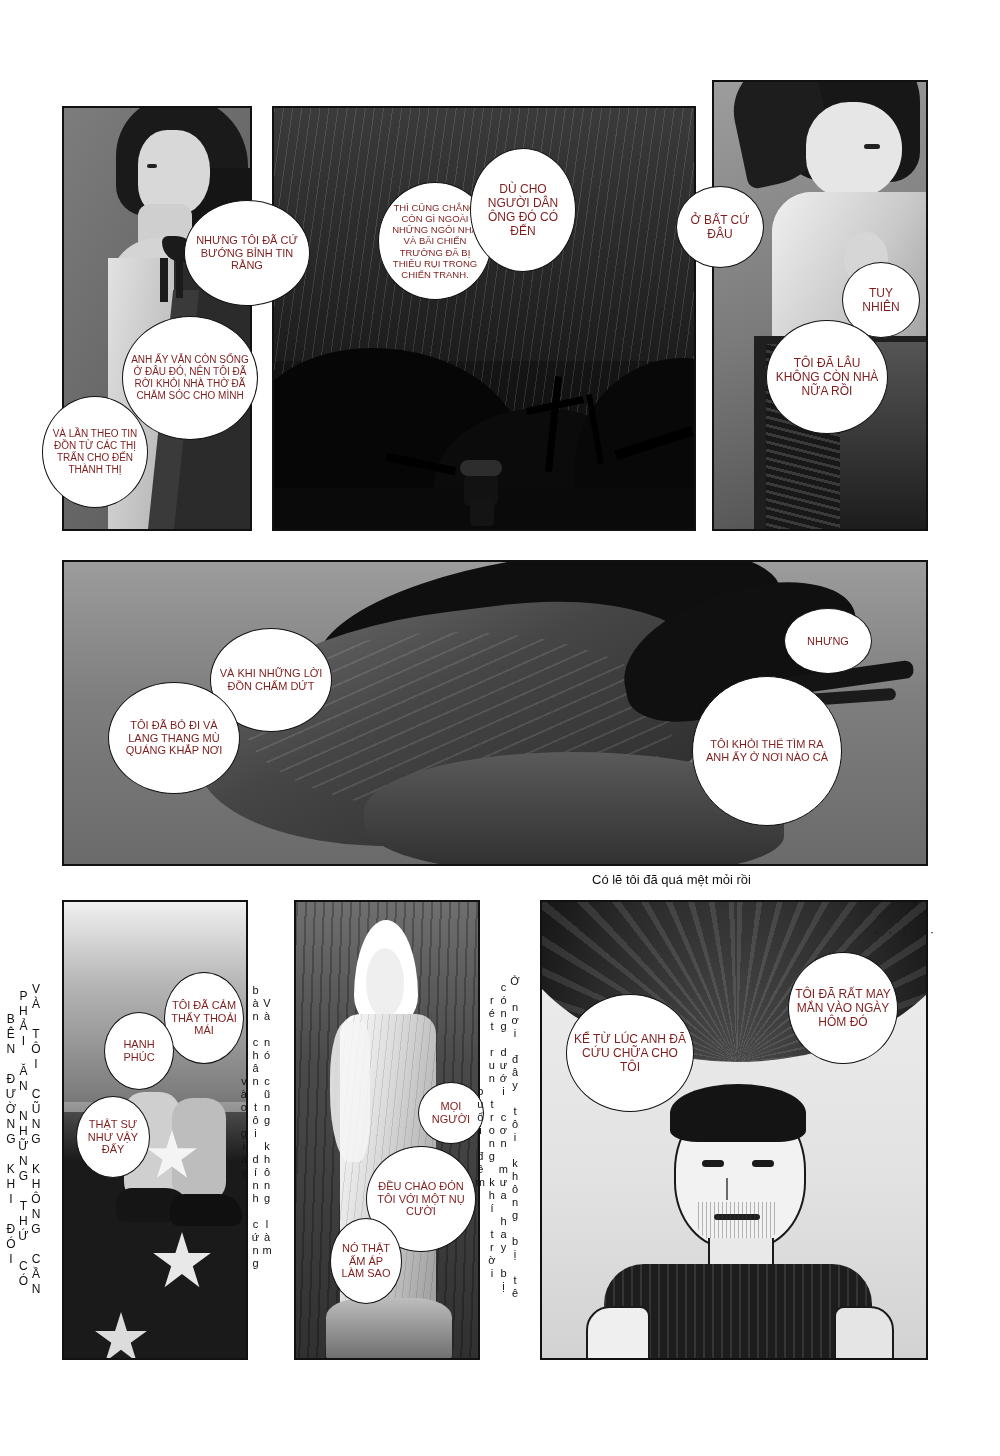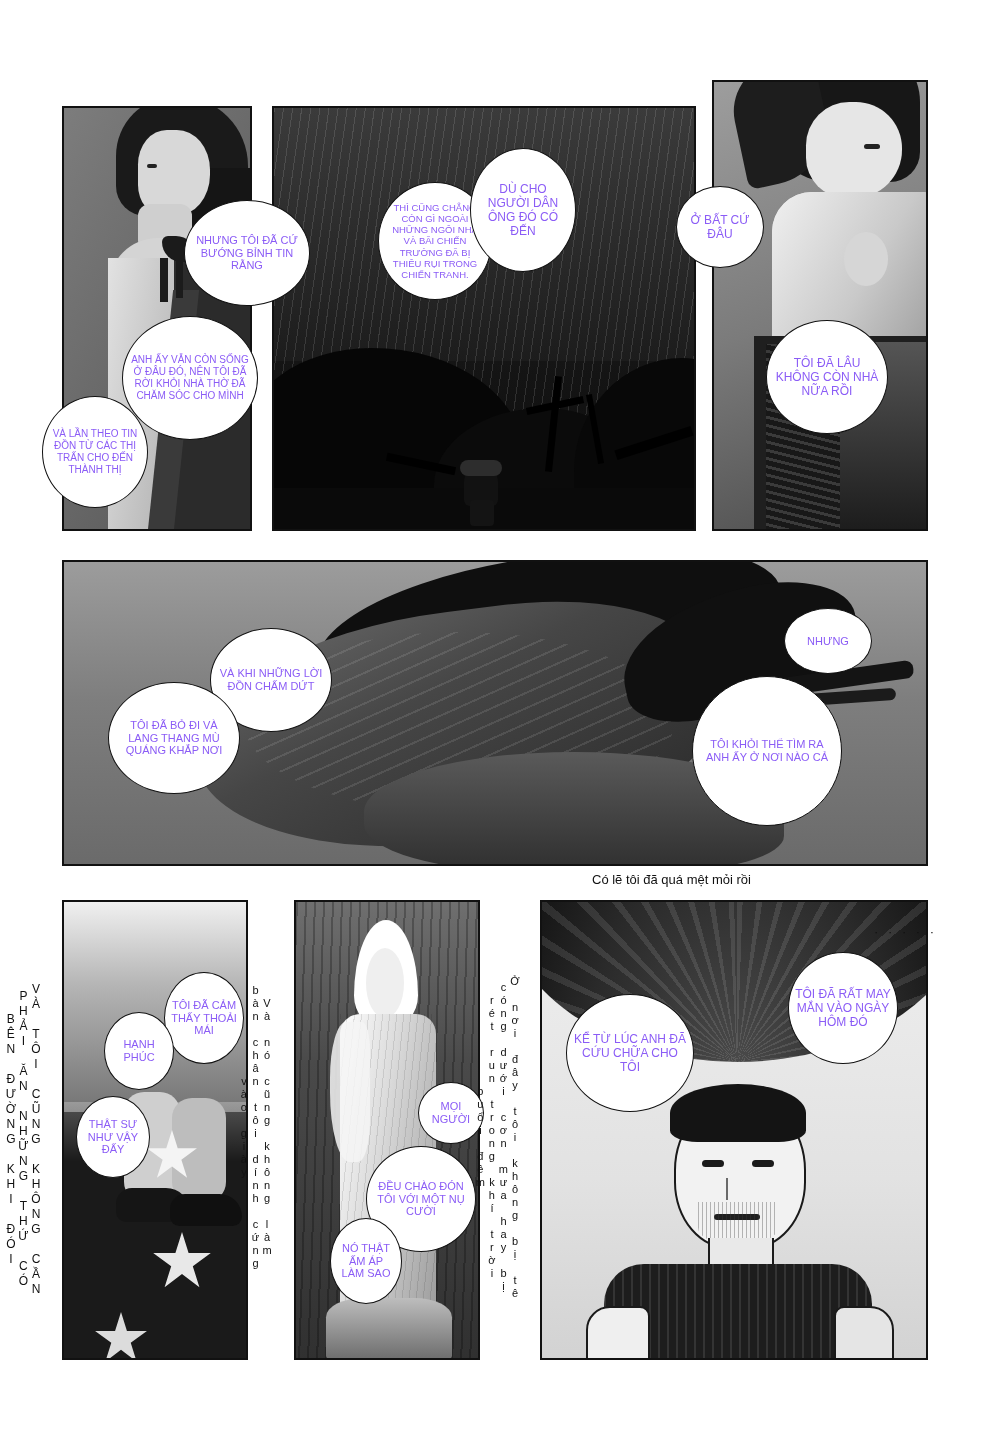--- a/index.html
+++ b/index.html
@@ -16,21 +16,21 @@
   .panel{position:absolute;border:2px solid #111;box-sizing:border-box;overflow:hidden;background:#8b8b8b;}
 
   
   .bubble{
     position:absolute;
     background:#fff;
     border:1.6px solid #111;
     border-radius:50%;
     display:flex;align-items:center;justify-content:center;
     text-align:center;
-    color:#8b5cf6;
+    color:#7f1d1d;
     line-height:1.18;
     box-sizing:border-box;
     padding:6px;
     z-index:20;
   }
   .bubble span{display:block;width:100%;}
 
   .plain-text{
     position:absolute;color:#111;z-index:20;
   }
@@ -131,20 +131,23 @@
     <div class="shape" style="left:130px;top:150px;width:44px;height:54px;background:#d6d6d6;border-radius:50%;"></div>
 
     <div class="silhouette" style="left:40px;top:254px;width:200px;height:200px;background:#1f1f1f;"></div>
     <div class="shape" style="left:52px;top:262px;width:74px;height:190px;background:repeating-linear-gradient(14deg,#3a3a3a 0 3px,#181818 3px 8px);"></div>
     <div class="shape" style="left:126px;top:260px;width:100px;height:192px;background:linear-gradient(180deg,#555 0%,#1b1b1b 100%);"></div>
   </div>
 
   <div class="bubble" style="left:676px;top:186px;width:88px;height:82px;font-size:12px;">
     <span>Ở BẤT CỨ ĐÂU</span>
   </div>
+  <div class="bubble" style="left:842px;top:262px;width:78px;height:76px;font-size:12px;">
+    <span>TUY NHIÊN</span>
+  </div>
   <div class="bubble" style="left:766px;top:320px;width:122px;height:114px;font-size:12px;">
     <span>TÔI ĐÃ LÂU KHÔNG CÒN NHÀ NỮA RỒI</span>
   </div>
 
   <div class="panel" style="left:62px;top:560px;width:866px;height:306px;background:#7f7f7f;">
     <div class="shape" style="left:0;top:0;width:866px;height:306px;background:linear-gradient(180deg,#9c9c9c 0%,#7e7e7e 45%,#6a6a6a 100%);"></div>
 
     <div class="silhouette" style="left:250px;top:-6px;width:470px;height:160px;background:#0f0f0f;border-radius:60% 40% 50% 50%;transform:rotate(-6deg);"></div>
     <div class="shape" style="left:130px;top:50px;width:520px;height:230px;background:linear-gradient(160deg,#6a6a6a 0%,#464646 40%,#2a2a2a 100%);border-radius:55% 40% 48% 52%;transform:rotate(-7deg);"></div>
     <div class="shape" style="left:180px;top:70px;width:430px;height:180px;background:repeating-linear-gradient(-24deg,rgba(255,255,255,.10) 0 2px,rgba(0,0,0,0) 2px 14px);border-radius:50%;"></div>

